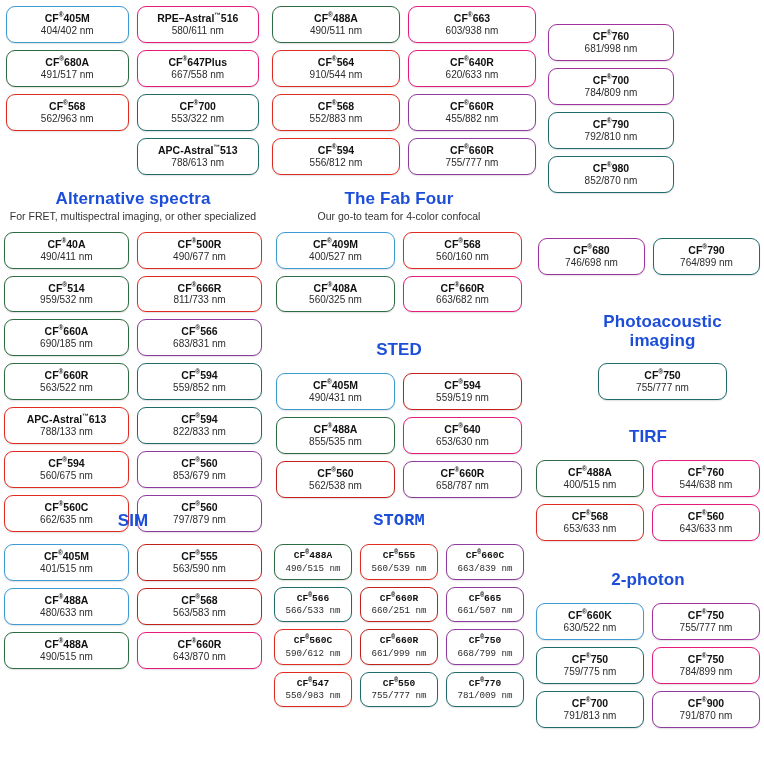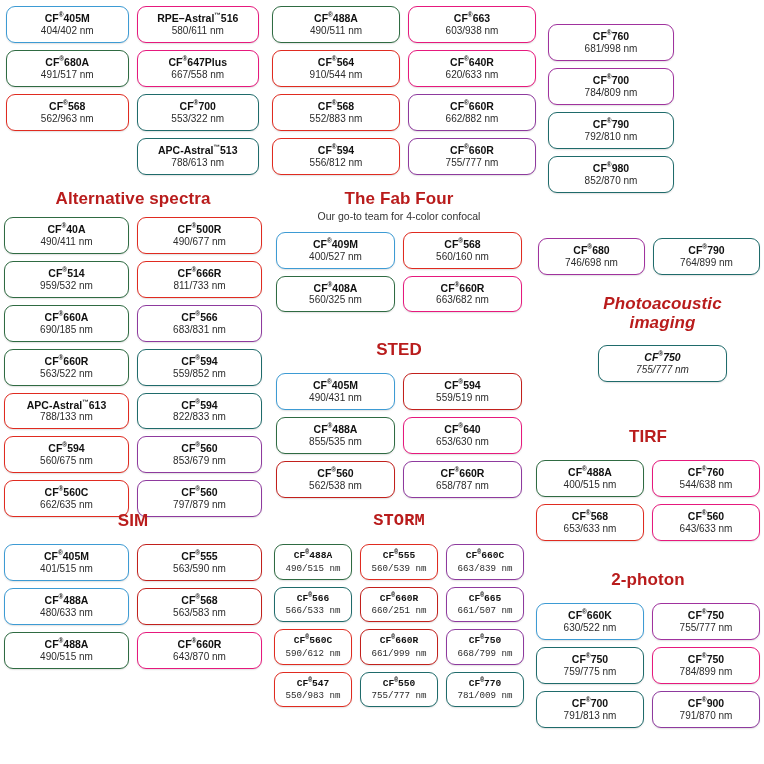--- a/index.html
+++ b/index.html
@@ -25,21 +25,21 @@
   
   .block {
     position: absolute;
   }
 
   
   .sec-title {
     font-size: 17px;
     font-weight: bold;
     text-align: center;
-    color: #b91c1c;
+    color: #1d4ed8;
     letter-spacing: 0.1px;
     line-height: 1.12;
   }
   .sec-sub {
     font-size: 10.5px;
     text-align: center;
     color: #333333;
     line-height: 1.2;
     margin-top: 2px;
   }
@@ -151,21 +151,21 @@
         <div class="chip" style="border-color: rgb(230, 25, 125);">
           <div class="name">CF<span class="reg">®</span>640R</div>
           <div class="spec">620/633 nm</div>
         </div>
         <div class="chip" style="border-color: rgb(224, 43, 32);">
           <div class="name">CF<span class="reg">®</span>568</div>
           <div class="spec">552/883 nm</div>
         </div>
         <div class="chip" style="border-color: rgb(142, 58, 158);">
           <div class="name">CF<span class="reg">®</span>660R</div>
-          <div class="spec">662/882 nm</div>
+          <div class="spec">455/882 nm</div>
         </div>
         <div class="chip" style="border-color: rgb(224, 43, 32);">
           <div class="name">CF<span class="reg">®</span>594</div>
           <div class="spec">556/812 nm</div>
         </div>
         <div class="chip" style="border-color: rgb(142, 58, 158);">
           <div class="name">CF<span class="reg">®</span>660R</div>
           <div class="spec">755/777 nm</div>
         </div>
       </div>
@@ -187,20 +187,21 @@
         </div>
         <div class="chip" style="border-color: rgb(31, 107, 107);">
           <div class="name">CF<span class="reg">®</span>980</div>
           <div class="spec">852/870 nm</div>
         </div>
       </div>
   </div>
 
   <div class="block" style="left:4px; top:189px; width:258px;">
     <div class="sec-title">Alternative spectra</div>
+    <div class="sec-sub">For FRET, multispectral imaging, or other specialized</div>
     <div class="grid cols-2" style="margin-top:9px;">
         <div class="chip" style="border-color: rgb(47, 107, 66);">
           <div class="name">CF<span class="reg">®</span>40A</div>
           <div class="spec">490/411 nm</div>
         </div>
         <div class="chip" style="border-color: rgb(224, 43, 32);">
           <div class="name">CF<span class="reg">®</span>500R</div>
           <div class="spec">490/677 nm</div>
         </div>
         <div class="chip" style="border-color: rgb(47, 107, 66);">
@@ -397,21 +398,21 @@
           <div class="name">CF<span class="reg">®</span>680</div>
           <div class="spec">746/698 nm</div>
         </div>
         <div class="chip" style="border-color: rgb(31, 107, 107);">
           <div class="name">CF<span class="reg">®</span>790</div>
           <div class="spec">764/899 nm</div>
         </div>
       </div>
   </div>
 
-  <div class="block" style="left:570px; top:294px; width:185px;font-style:italic;">
+  <div class="block" style="left:570px; top:312px; width:185px;">
     <div class="sec-title">Photoacoustic imaging</div>
     <div class="grid cols-1" style="margin-top:13px; padding:0 28px;">
         <div class="chip" style="border-color: rgb(31, 107, 107);">
           <div class="name">CF<span class="reg">®</span>750</div>
           <div class="spec">755/777 nm</div>
         </div>
       </div>
   </div>
 
   <div class="block" style="left:536px; top:427px; width:224px;">

